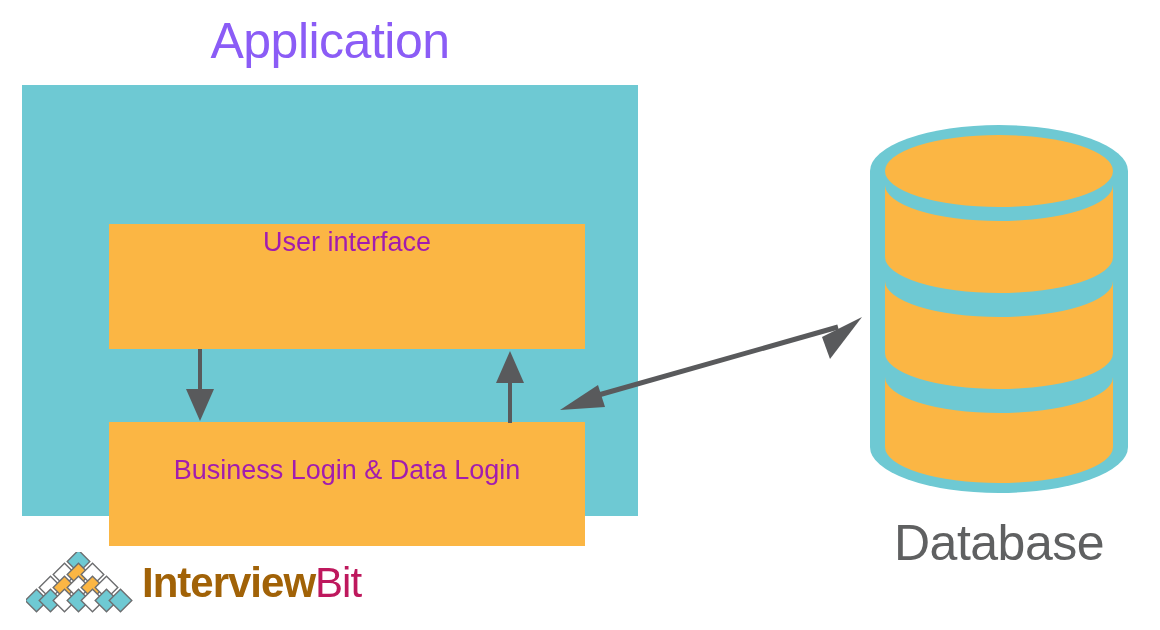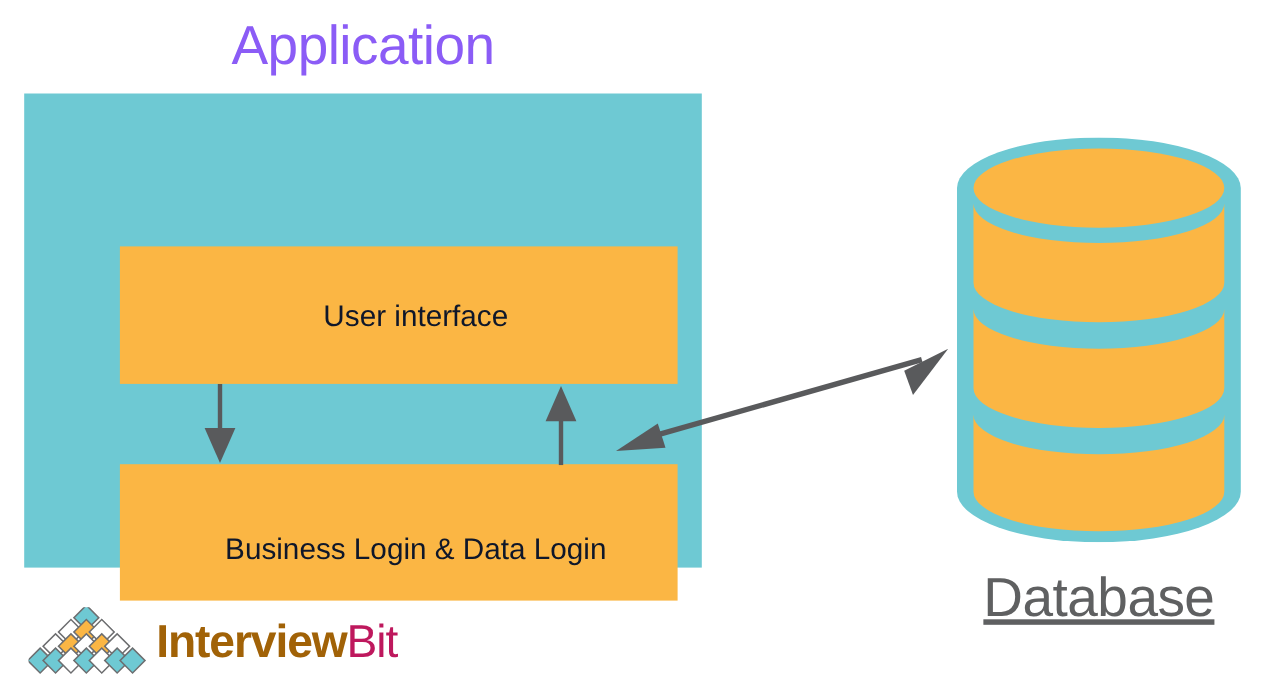--- a/index.html
+++ b/index.html
@@ -40,28 +40,26 @@
     top: 85px;
     width: 616px;
     height: 431px;
     background: #6ec9d3;
   }
 
   .inner-box {
     position: absolute;
     background: #fbb644;
     display: flex;
-    align-items: center;
     justify-content: center;
     text-align: center;
-    color: #0f172a;
+    color: #a21caf;
     font-size: 27px;
     line-height: 36px;
     font-weight: 400;
-    padding-left: 31px;
   }
 
   #user-interface-box {
     left: 87px;
     top: 139px;
     width: 476px;
     height: 125px;
   }
 
   #business-logic-box {
@@ -117,21 +115,20 @@
     left: 860px;
     top: 512px;
     width: 278px;
     text-align: center;
     font-size: 50px;
     line-height: 62px;
     color: #5f6061;
     font-weight: 400;
     letter-spacing: -0.5px;
     white-space: nowrap;
-    text-decoration: underline;
   }
 
   
   #logo {
     position: absolute;
     left: 26px;
     top: 548px;
     width: 360px;
     height: 70px;
     display: flex;

